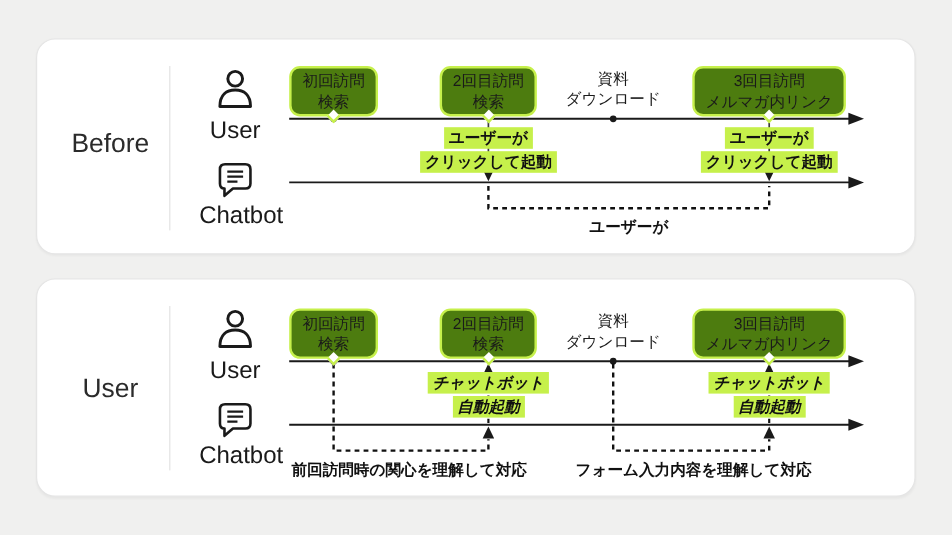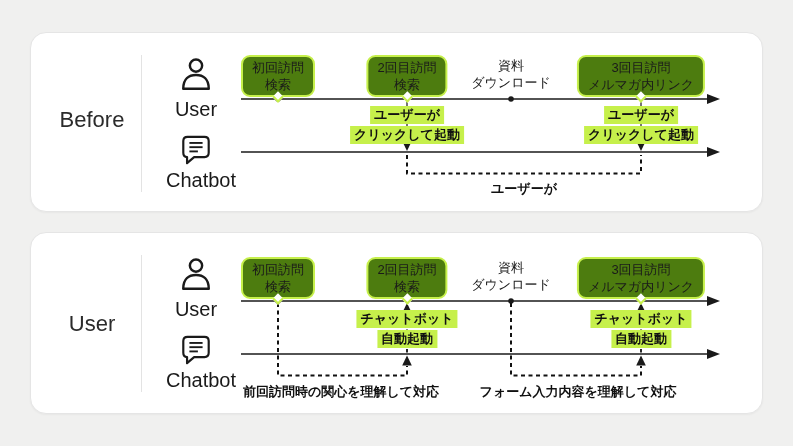--- a/index.html
+++ b/index.html
@@ -47,21 +47,21 @@
   }
   #panel-before .event{top:22px;}
   #panel-after .event{top:24px;}
   #panel-before .event.plain{top:24px;}
   #panel-after .event.plain{top:26px;}
   .trigger{
     position:absolute; transform:translateX(-50%); text-align:center;
     font-size:13px; font-weight:700; line-height:1; white-space:nowrap;
   }
   #panel-before .trigger{top:71px;}
-  #panel-after .trigger{top:75px;}
+  #panel-after .trigger{top:75px;font-style:italic;}
   .trigger .row{margin:2px 0;}
   .hl{display:inline-block; background:var(--green); padding:2px 4px 3px; color:#111;}
   .note{
     position:absolute; transform:translateX(-50%); font-size:13px; font-weight:700;
     white-space:nowrap; color:#111;
   }
   #panel-before .note{left:493px; top:147px;}
   #panel-after .note-1{left:310px; top:150px;}
   #panel-after .note-2{left:547px; top:150px;}
 </style>

